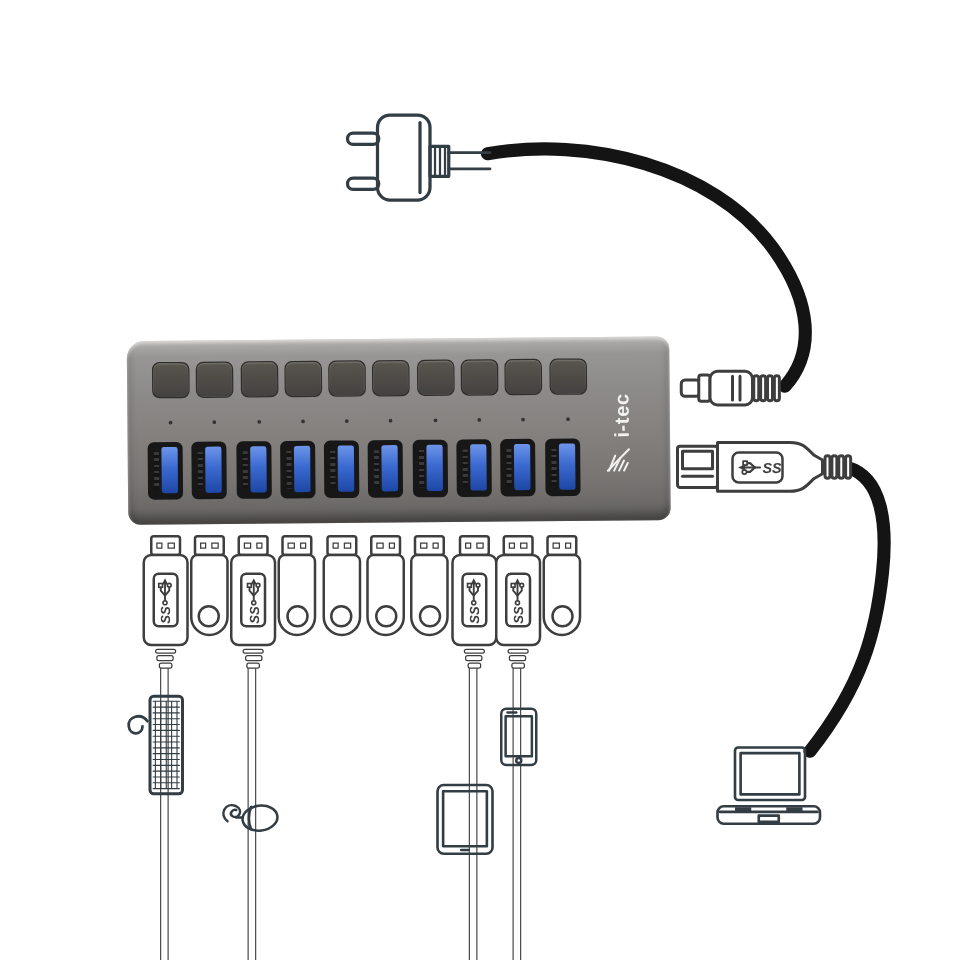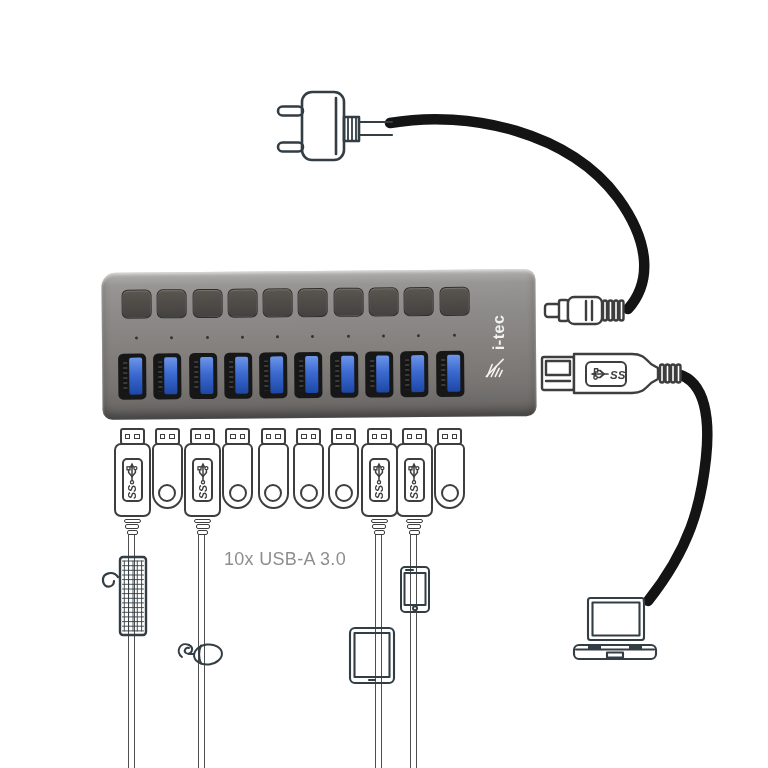--- a/index.html
+++ b/index.html
@@ -410,14 +410,13 @@
         <rect x="29.5" y="20.5" width="47" height="33"></rect>
         <rect x="11" y="63" width="82" height="14" rx="5"></rect>
         <path d="M13 67.5 H91"></path>
         <rect x="25" y="63.8" width="13" height="3.4" fill="#323d44" stroke="none"></rect>
         <rect x="66" y="63.8" width="13" height="3.4" fill="#323d44" stroke="none"></rect>
         <rect x="44" y="70.5" width="16" height="5"></rect>
       </g>
     </svg>
   </div>
 
-  <div class="ports-label">10x USB-A 3.0</div>
 </div>
 
 </body></html>

